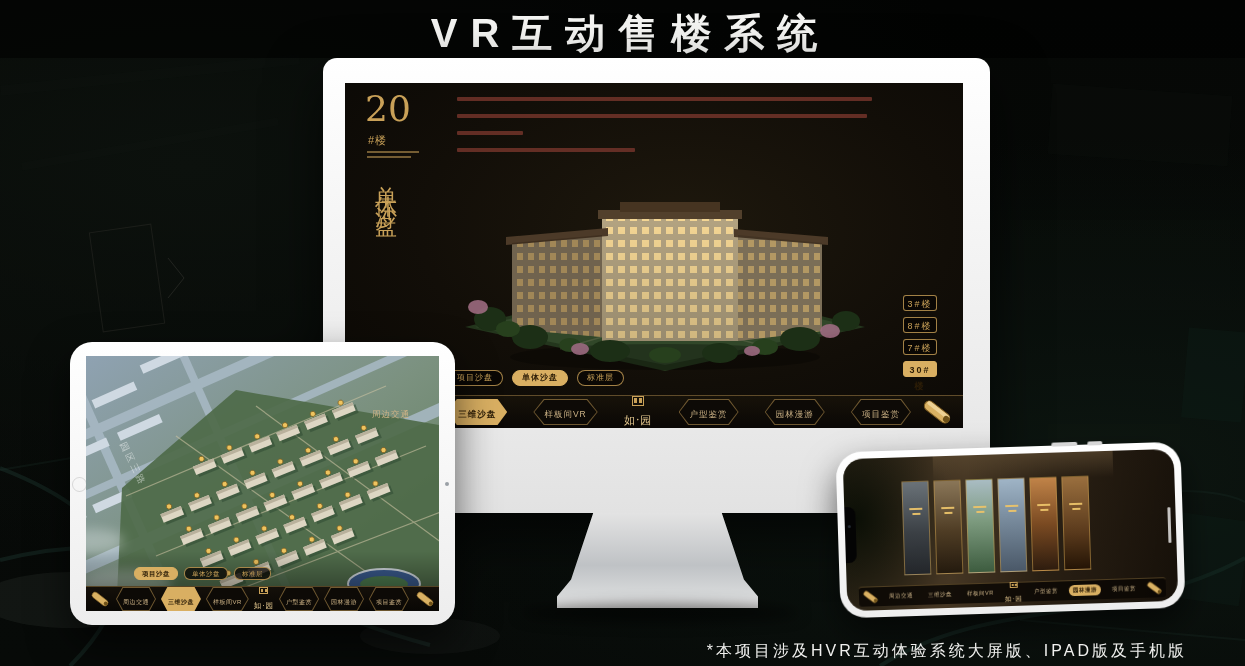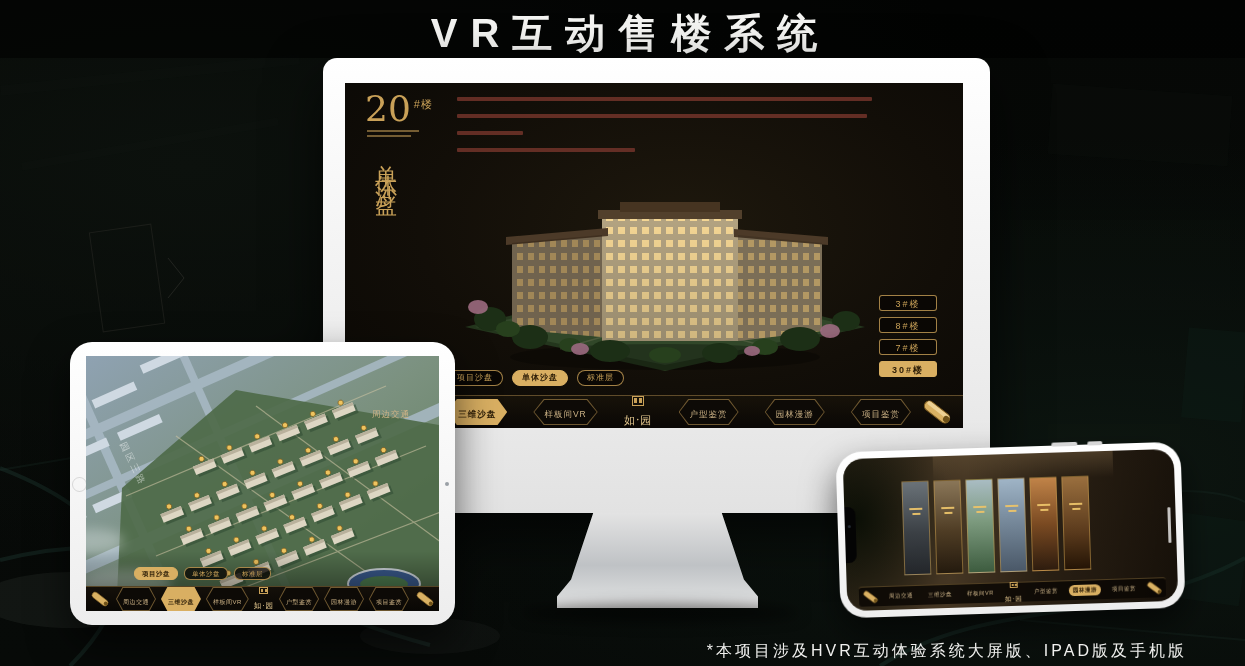--- a/index.html
+++ b/index.html
@@ -28,35 +28,35 @@
   .monitor-screen{position:absolute;left:22px;top:25px;width:618px;height:345px;overflow:hidden;
     background:radial-gradient(ellipse at 55% 42%, #1e180d 0%, var(--screen-bg) 55%, #0a0805 100%);}
   .monitor-stand{position:absolute;left:557px;top:513px;width:201px;height:95px;
     background:linear-gradient(#e3e3e3,#bfc2c5 55%,#d7d9da 85%,#f0f0f0);
     clip-path:polygon(18% 0,82% 0,93% 70%,100% 88%,100% 100%,0 100%,0 88%,7% 70%);}
   .stand-shadow{position:absolute;left:520px;top:604px;width:280px;height:18px;border-radius:50%;
     background:rgba(0,0,0,.55);filter:blur(7px);}
 
   
   .hero{position:absolute;left:20px;top:8px;color:var(--gold);}
-  .hero-number-row{display:flex;align-items:flex-start;}
+  .hero-number-row{display:flex;align-items:flex-start;flex-direction:column;}
   .hero-number{font-family:"DejaVu Serif","Liberation Serif",serif;font-size:36px;line-height:1;}
   .hero-suffix{font-size:11px;margin:6px 0 0 3px;letter-spacing:1px;}
   .hero-bars span{display:block;height:2px;background:rgba(201,161,88,.55);margin:3px 0 0 2px;}
   .hero-bars .b1{width:52px;} .hero-bars .b2{width:44px;}
   .hero-vertical{margin:10px 0 0 6px;writing-mode:vertical-rl;font-family:"DejaVu Serif","Liberation Serif",serif;
     font-size:22px;letter-spacing:10px;height:150px;color:var(--gold);}
   .desc-lines{position:absolute;left:112px;top:14px;}
   .desc-lines span{display:block;height:4px;background:rgba(120,54,44,.8);margin-bottom:13px;border-radius:1px;}
   .desc-lines .l1{width:415px;} .desc-lines .l2{width:410px;} .desc-lines .l3{width:66px;} .desc-lines .l4{width:178px;}
 
   .building{position:absolute;left:115px;top:76px;width:410px;height:212px;}
 
   .floor-buttons{position:absolute;right:26px;top:212px;display:flex;flex-direction:column;gap:6px;}
-  .floor-btn{width:58px;height:16px;line-height:16px;text-align:center;font-size:9px;letter-spacing:2px;
+  .floor-btn{width:34px;height:16px;line-height:16px;text-align:center;font-size:9px;letter-spacing:2px;
     color:var(--gold);border:1px solid rgba(201,161,88,.8);border-radius:3px;background:rgba(8,6,3,.75);cursor:pointer;box-sizing:border-box;}
   .floor-btn.selected{background:var(--gold-fill);color:#2c1d07;font-weight:700;border-color:var(--gold-fill);}
 
   .view-tabs{position:absolute;left:102px;top:287px;display:flex;gap:9px;}
   .view-tab{padding:0 9px;height:14px;line-height:14px;font-size:8px;letter-spacing:1px;color:var(--gold);
     border:1px solid rgba(201,161,88,.8);border-radius:8px;background:rgba(8,6,3,.7);cursor:pointer;}
   .view-tab.selected{background:var(--gold-fill);color:#2c1d07;border-color:var(--gold-fill);font-weight:700;}
 
   .navbar{position:absolute;left:0;bottom:0;width:100%;height:33px;box-sizing:border-box;
     background:linear-gradient(#171209,#0a0705);border-top:1px solid rgba(201,161,88,.45);

